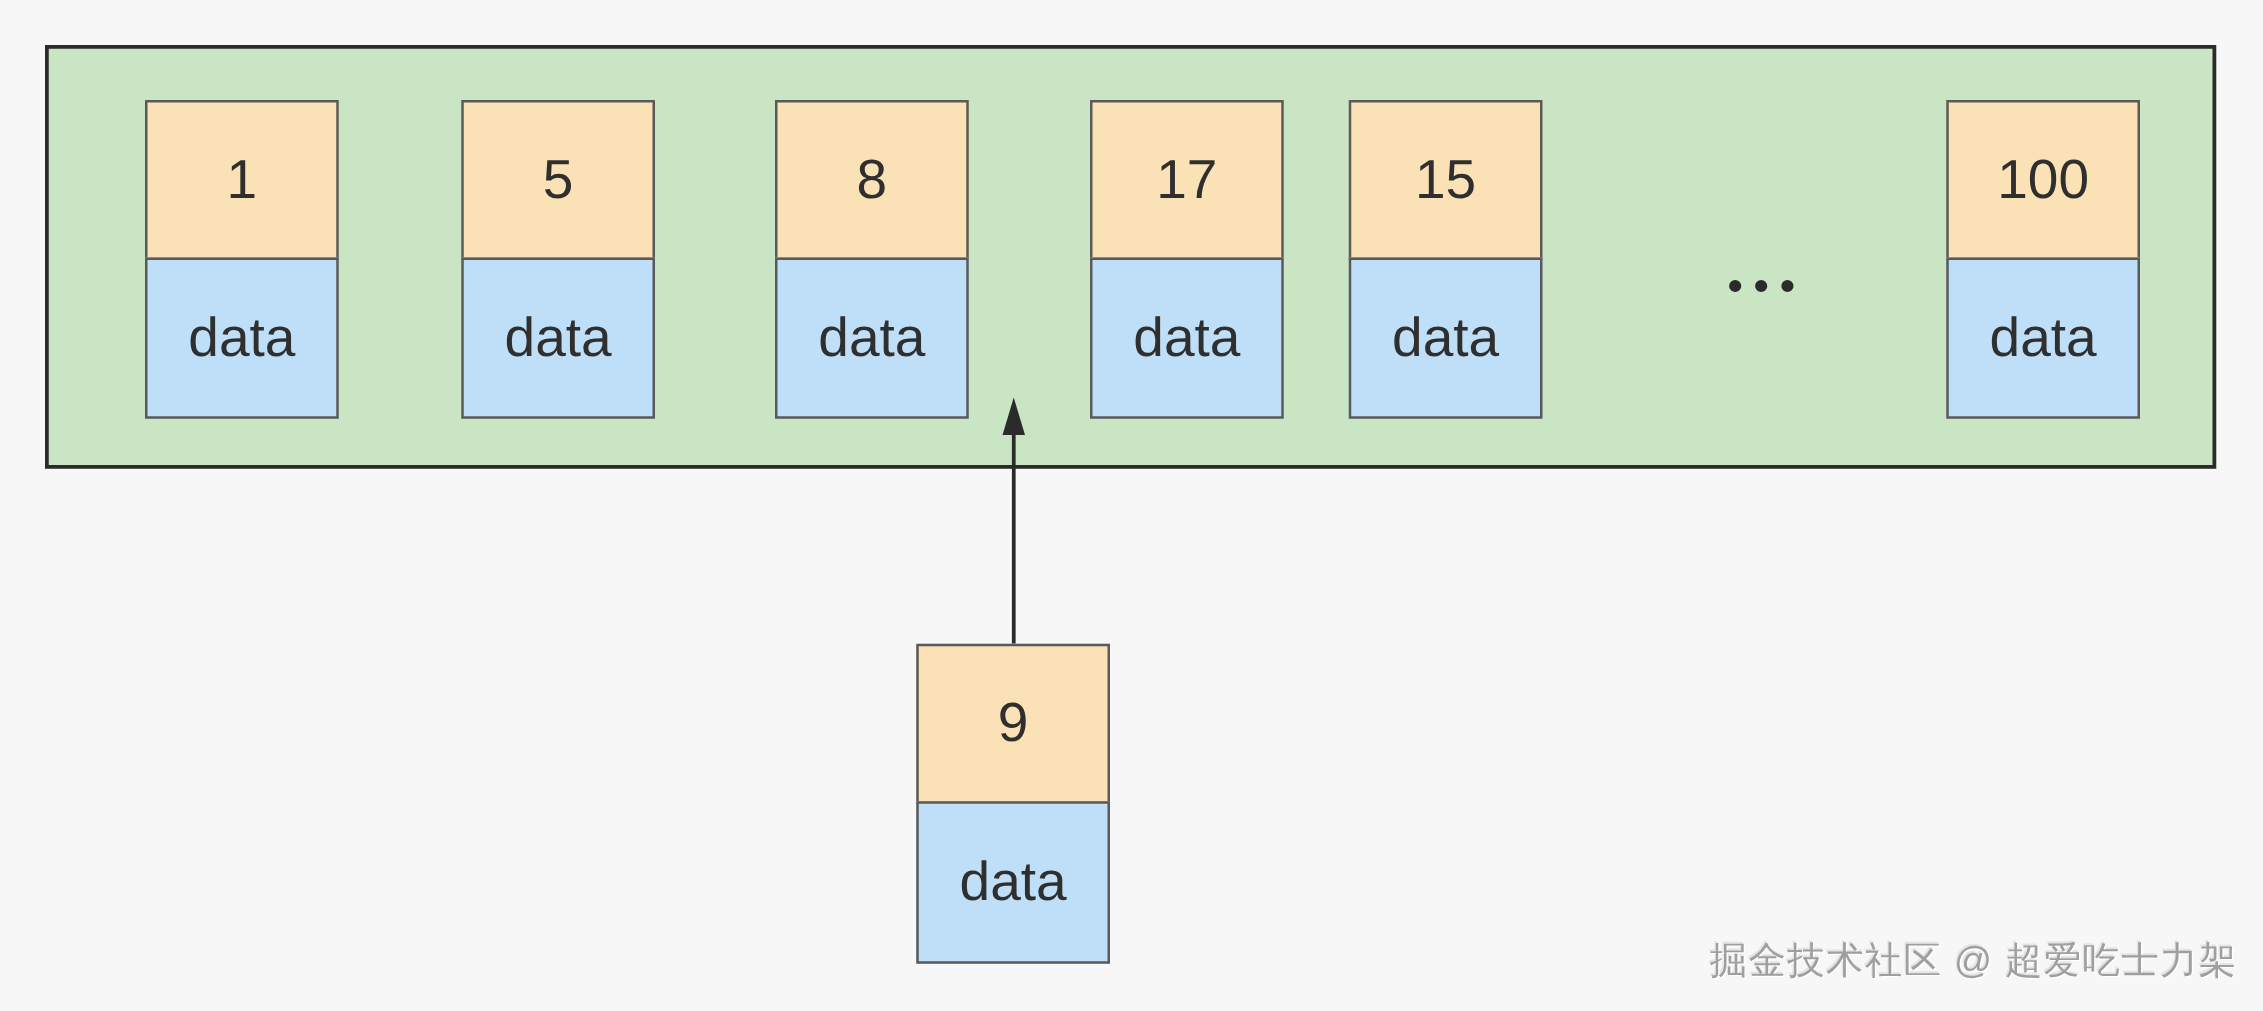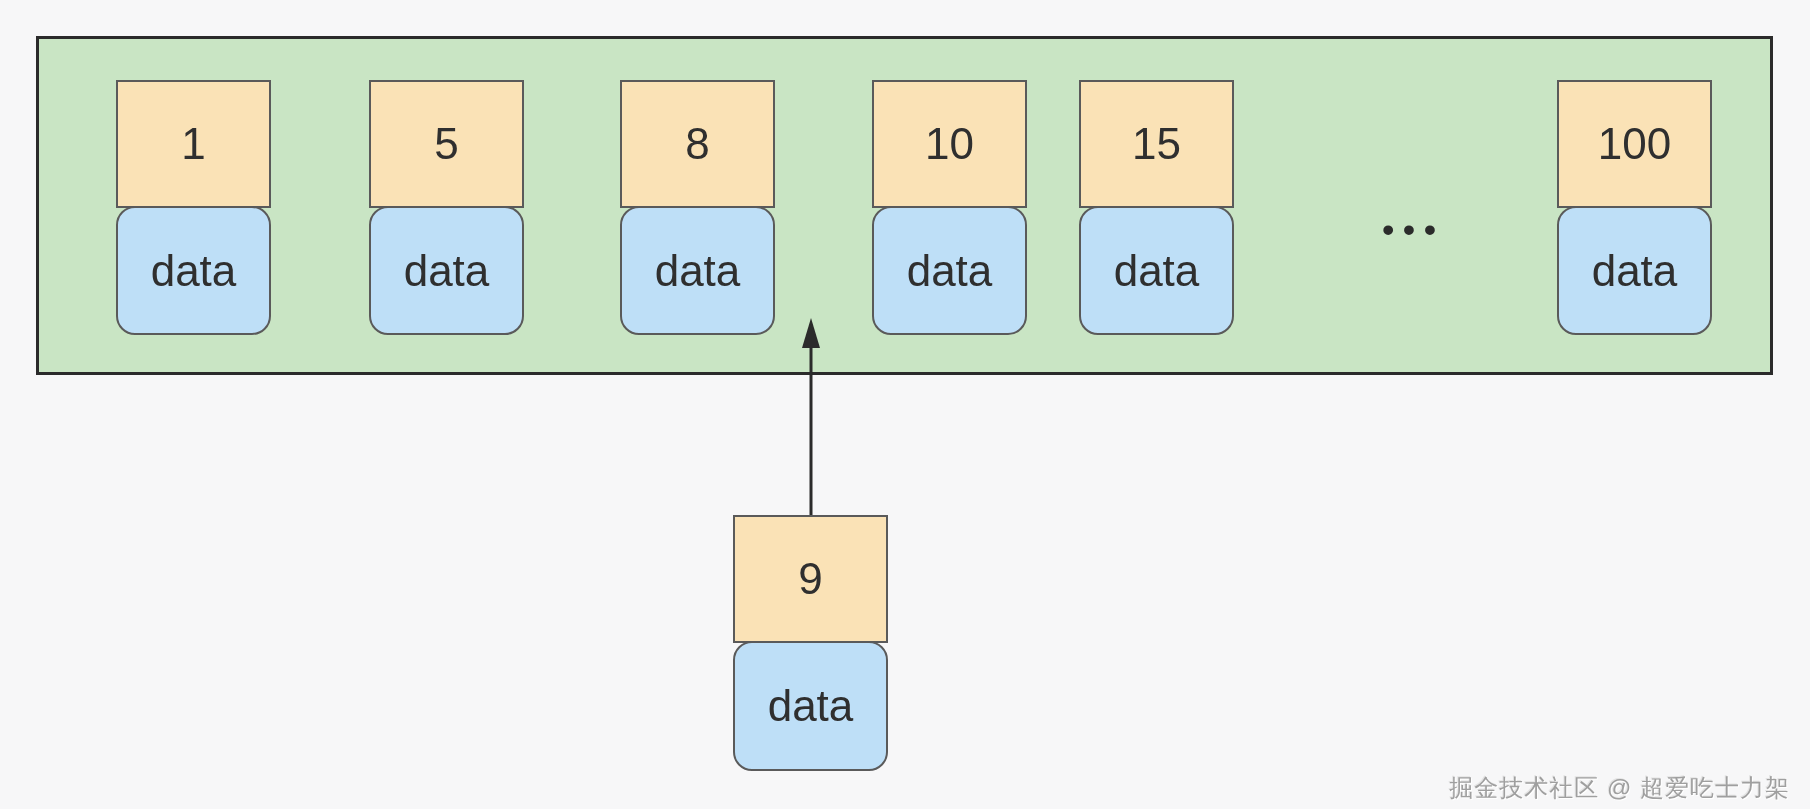--- a/index.html
+++ b/index.html
@@ -33,21 +33,21 @@
 
   .node { position: absolute; width: 155px; }
   .node .cell {
     width: 100%;
     display: flex; align-items: center; justify-content: center;
     font-size: 44px;
     color: var(--text-color);
     border: 2px solid var(--node-border);
   }
   .node .cell.key { height: 128px; background: var(--key-bg); }
-  .node .cell.val { height: 129px; background: var(--data-bg); margin-top: -2px; border-radius: 19px; }
+  .node .cell.val { height: 129px; background: var(--data-bg); margin-top: -2px; }
 
   
   .list-container .node { top: 41px; }
   .n0 { left: 77px; }
   .n1 { left: 330px; }
   .n2 { left: 581px; }
   .n3 { left: 833px; }
   .n4 { left: 1040px; }
   .n5 { left: 1518px; }
 
@@ -69,22 +69,22 @@
   .inserted-node .cell.val { height: 130px; }
 
   .insert-arrow {
     position: absolute;
     left: 797px; top: 316px;
     width: 28px; height: 200px;
   }
 
   .watermark {
     position: absolute;
-    right: 20px; bottom: 5px;
-    font-size: 24px;
+    right: 20px; bottom: 20px;
+    font-size: 30px;
     color: var(--watermark-color);
     text-shadow: 1px 1px 0 #ffffff, -1px -1px 0 #e4e4e4;
     letter-spacing: 1px;
     white-space: nowrap;
   }
 </style>
 </head>
 <body>
 
 <div class="canvas">
@@ -100,21 +100,21 @@
       <div class="cell key">5</div>
       <div class="cell val">data</div>
     </div>
 
     <div class="node n2">
       <div class="cell key">8</div>
       <div class="cell val">data</div>
     </div>
 
     <div class="node n3">
-      <div class="cell key">10</div>
+      <div class="cell key">17</div>
       <div class="cell val">data</div>
     </div>
 
     <div class="node n4">
       <div class="cell key">15</div>
       <div class="cell val">data</div>
     </div>
 
     <div class="ellipsis">•••</div>
 

